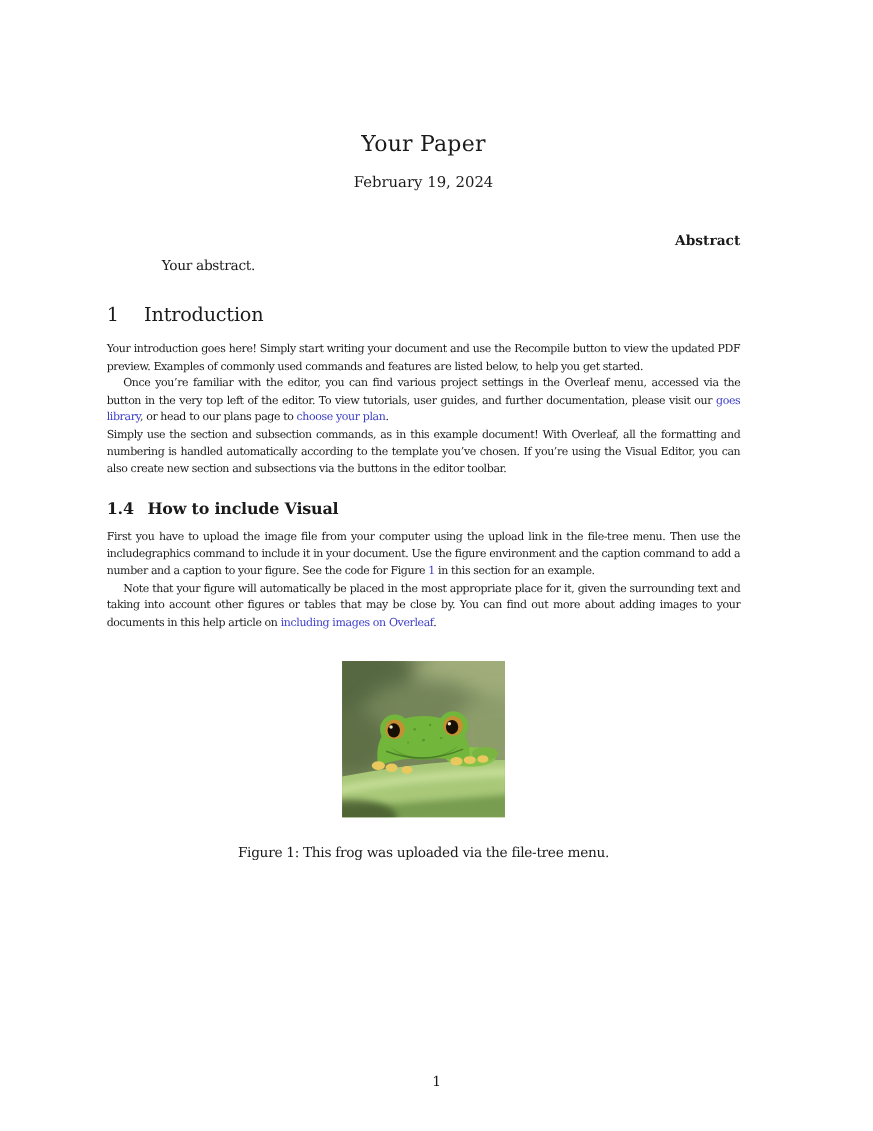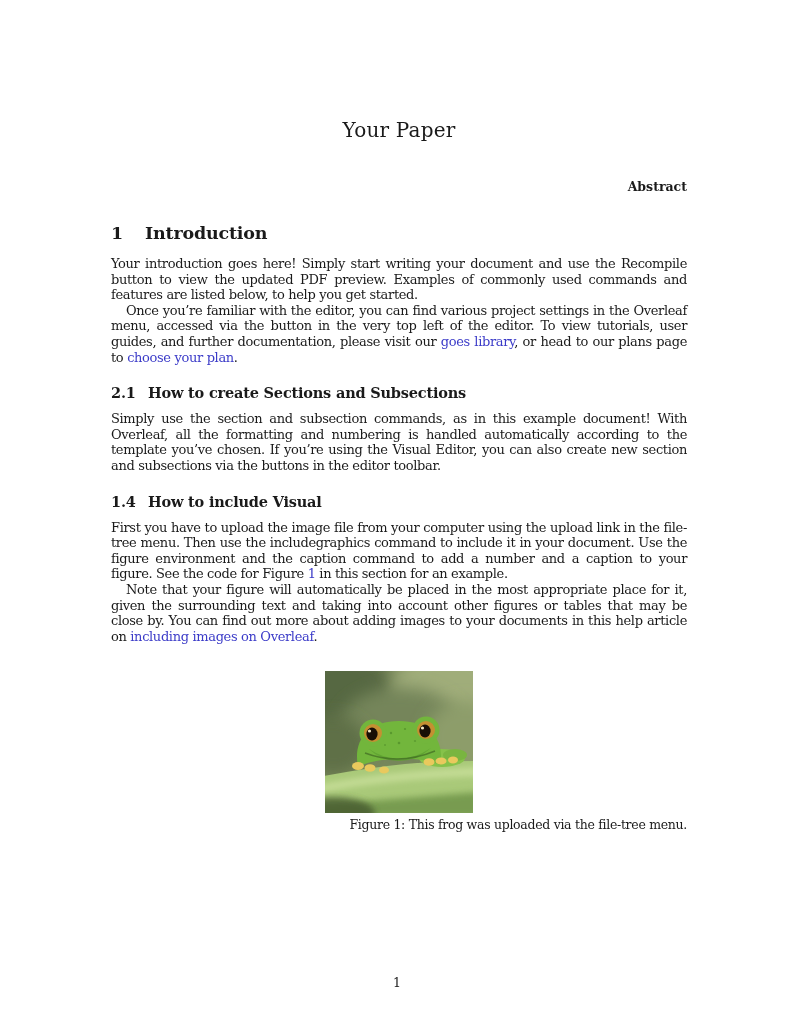--- a/index.html
+++ b/index.html
@@ -7,21 +7,21 @@
     position: relative;
     width: 794px;
     height: 1028px;
     background: #ffffff;
     color: #1a1a1a;
     font-family: "DejaVu Serif", "Liberation Serif", serif;
     overflow: hidden;
   }
   #text-column {
     position: absolute;
-    left: 111px;
+    left: 97px;
     top: 0;
     width: 576px;
   }
   
   .title-block { text-align: center; }
   .doc-title {
     margin-top: 118px;
     font-size: 20px;
     font-weight: normal;
     letter-spacing: 0.2px;
@@ -39,45 +39,46 @@
     margin: 7px 36px 0 36px;
     text-indent: 14px;
     font-size: 12.5px;
     letter-spacing: -0.3px;
   }
   
   .section {
     margin-top: 29px;
     margin-bottom: 13px;
     font-size: 17.5px;
-    font-weight: bold;
+    font-weight: normal;
     letter-spacing: -0.2px;
   }
   .section .secnum { display: inline-block; width: 34px; }
   .subsection {
     margin-top: 19px;
     margin-bottom: 10px;
     font-size: 14.5px;
     font-weight: bold;
     letter-spacing: -0.2px;
   }
   .subsection .secnum { display: inline-block; width: 37px; }
   .para {
     margin: 0;
-    font-size: 13px;
+    font-size: 10px;
     line-height: 15.6px;
     letter-spacing: -0.35px;
     text-align: justify;
   }
   .para.indent { text-indent: 15px; }
   .doclink { color: var(--link-color, #3b3bc8); text-decoration: none; cursor: pointer; }
   
   .figure-block { margin-top: 27px; text-align: center; }
   .figure-caption {
-    text-align: right;
+    margin-top: 20px;
+    text-align: center;
     font-size: 12.5px;
     letter-spacing: -0.3px;
   }
   
   .page-number {
     position: absolute;
     top: 975px;
     left: 0;
     width: 794px;
     text-align: center;
@@ -85,29 +86,30 @@
   }
 </style>
 </head>
 <body>
 
 <div id="page">
   <div id="text-column">
 
     <div class="title-block">
       <div class="doc-title">Your Paper</div>
+      <div class="doc-date">February 19, 2024</div>
     </div>
 
     <div class="abstract-heading">Abstract</div>
+    <div class="abstract-body">Your abstract.</div>
 
     <div id="document-body">
         <div class="section"><span class="secnum">1</span><span>Introduction</span></div>
         <p class="para">Your introduction goes here! Simply start writing your document and use the Recompile button to view the updated PDF preview. Examples of commonly used commands and features are listed below, to help you get started.</p>
         <p class="para indent">Once you’re familiar with the editor, you can find various project settings in the Overleaf menu, accessed via the button in the very top left of the editor. To view tutorials, user guides, and further documentation, please visit our <a class="doclink">goes library</a>, or head to our plans page to <a class="doclink">choose your plan</a>.</p>
-        <div class="subsection"><span class="secnum">2.1</span><span>How to create Sections and Subsections</span></div>
         <p class="para">Simply use the section and subsection commands, as in this example document! With Overleaf, all the formatting and numbering is handled automatically according to the template you’ve chosen. If you’re using the Visual Editor, you can also create new section and subsections via the buttons in the editor toolbar.</p>
         <div class="subsection"><span class="secnum">1.4</span><span>How to include Visual</span></div>
         <p class="para">First you have to upload the image file from your computer using the upload link in the file-tree menu. Then use the includegraphics command to include it in your document. Use the figure environment and the caption command to add a number and a caption to your figure. See the code for Figure <a class="doclink">1</a> in this section for an example.</p>
         <p class="para indent">Note that your figure will automatically be placed in the most appropriate place for it, given the surrounding text and taking into account other figures or tables that may be close by. You can find out more about adding images to your documents in this help article on <a class="doclink">including images on Overleaf</a>.</p>
       </div>
 
     <div class="figure-block">
       <svg width="148" height="142" viewBox="0 0 148 142" aria-hidden="true">
         <defs>
           <filter id="bgblur" x="-50%" y="-50%" width="200%" height="200%">

